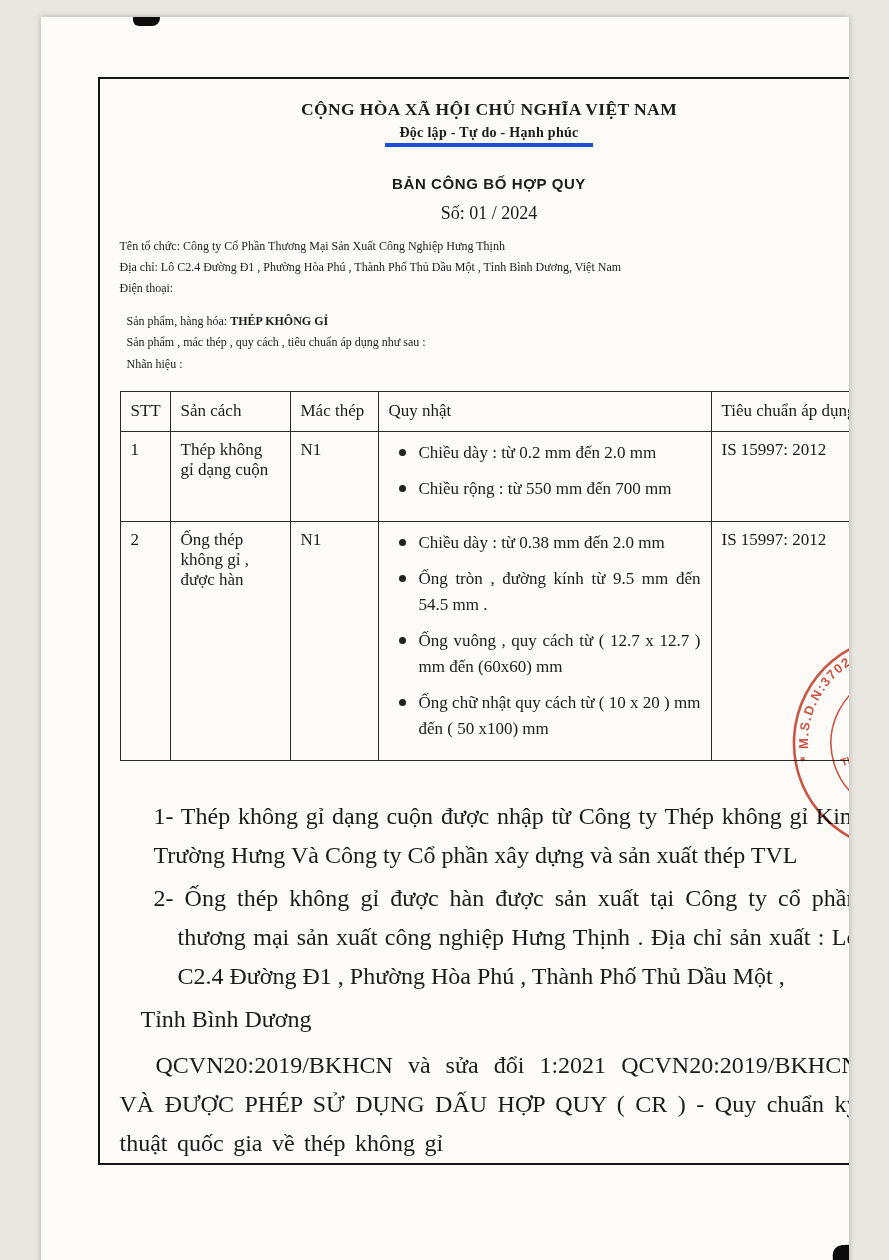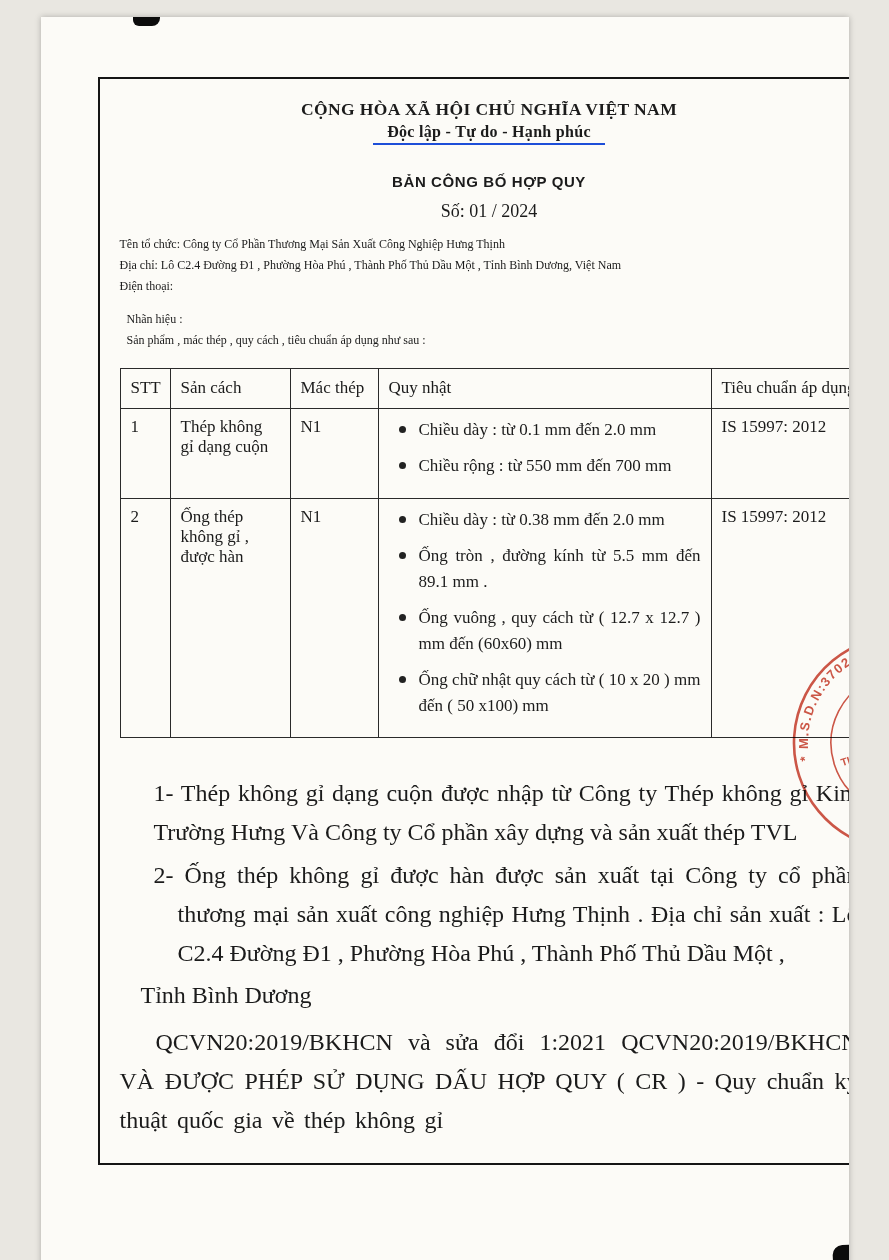--- a/index.html
+++ b/index.html
@@ -15,22 +15,22 @@
   .frame {
     position:absolute; left:57px; top:60px; width:783px; height:1088px;
     border:2px solid #151515; padding:10px 20px 0 20px;
   }
 
   .center { text-align:center; }
 
   .nat-line1 { font-size:17.5px; font-weight:bold; letter-spacing:.4px; margin-top:10px; }
   .nat-line2-wrap { margin-top:3px; }
   .nat-line2 {
-    display:inline-block; font-size:16px; font-weight:bold;
-    border-bottom:2px solid #1d4ed8; padding:0 14px 2px 14px; letter-spacing:.3px;
+    display:inline-block; font-size:14px; font-weight:bold;
+    border-bottom:4px solid #1d4ed8; padding:0 14px 2px 14px; letter-spacing:.3px;
   }
 
   .doc-title {
     font-family:"Liberation Sans","DejaVu Sans",sans-serif;
     font-size:15px; font-weight:bold; letter-spacing:.6px; margin-top:28px;
   }
   .doc-number { font-size:18px; margin-top:11px; }
 
   .info { font-size:12px; line-height:1.76; margin-top:12px; }
   .info p { margin:0; }
@@ -101,22 +101,23 @@
       <div class="doc-number">Số: 01 / 2024</div>
     </div>
 
     <div class="info">
       <p>Tên tổ chức: Công ty Cổ Phần Thương Mại Sản Xuất Công Nghiệp Hưng Thịnh</p>
       <p>Địa chỉ: Lô C2.4 Đường Đ1 , Phường Hòa Phú , Thành Phố Thủ Dầu Một , Tỉnh Bình Dương, Việt Nam</p>
       <p>Điện thoại:</p>
     </div>
 
     <div class="info indent1">
+      <p><span>Sản phẩm, hàng hóa: </span><span class="b">THÉP KHÔNG GỈ</span></p>
+      <p>Sản phẩm , mác thép , quy cách , tiêu chuẩn áp dụng như sau :</p>
       <p>Nhãn hiệu :</p>
-      <p>Sản phẩm , mác thép , quy cách , tiêu chuẩn áp dụng như sau :</p>
     </div>
 
     <table class="spec">
       <colgroup>
         <col style="width:50px">
           <col style="width:120px">
           <col style="width:88px">
           <col style="width:333px">
           <col style="width:181px">
       </colgroup>
@@ -129,34 +130,34 @@
           <th>Tiêu chuẩn áp dụng</th>
         </tr>
       </thead>
       <tbody>
         <tr>
           <td class="c-stt">1</td>
           <td class="c-sp">Thép không gỉ dạng cuộn</td>
           <td class="c-mac">N1</td>
           <td>
             <ul class="qc">
-              <li>Chiều dày : từ 0.1 mm đến 2.0 mm</li>
+              <li>Chiều dày : từ 0.2 mm đến 2.0 mm</li>
               <li>Chiều rộng : từ 550 mm đến 700 mm</li>
             </ul>
           </td>
           <td>IS 15997: 2012</td>
         </tr>
         <tr>
           <td class="c-stt">2</td>
           <td class="c-sp">Ống thép không gỉ , được hàn</td>
           <td class="c-mac">N1</td>
           <td>
             <ul class="qc">
               <li>Chiều dày : từ 0.38 mm đến 2.0 mm</li>
-              <li>Ống tròn , đường kính từ 5.5 mm đến 89.1 mm .</li>
+              <li>Ống tròn , đường kính từ 9.5 mm đến 54.5 mm .</li>
               <li>Ống vuông , quy cách từ ( 12.7 x 12.7 ) mm đến (60x60) mm</li>
               <li>Ống chữ nhật quy cách từ ( 10 x 20 ) mm đến ( 50 x100) mm</li>
             </ul>
           </td>
           <td>IS 15997: 2012</td>
         </tr>
       </tbody>
     </table>
 
     <div class="notes">

